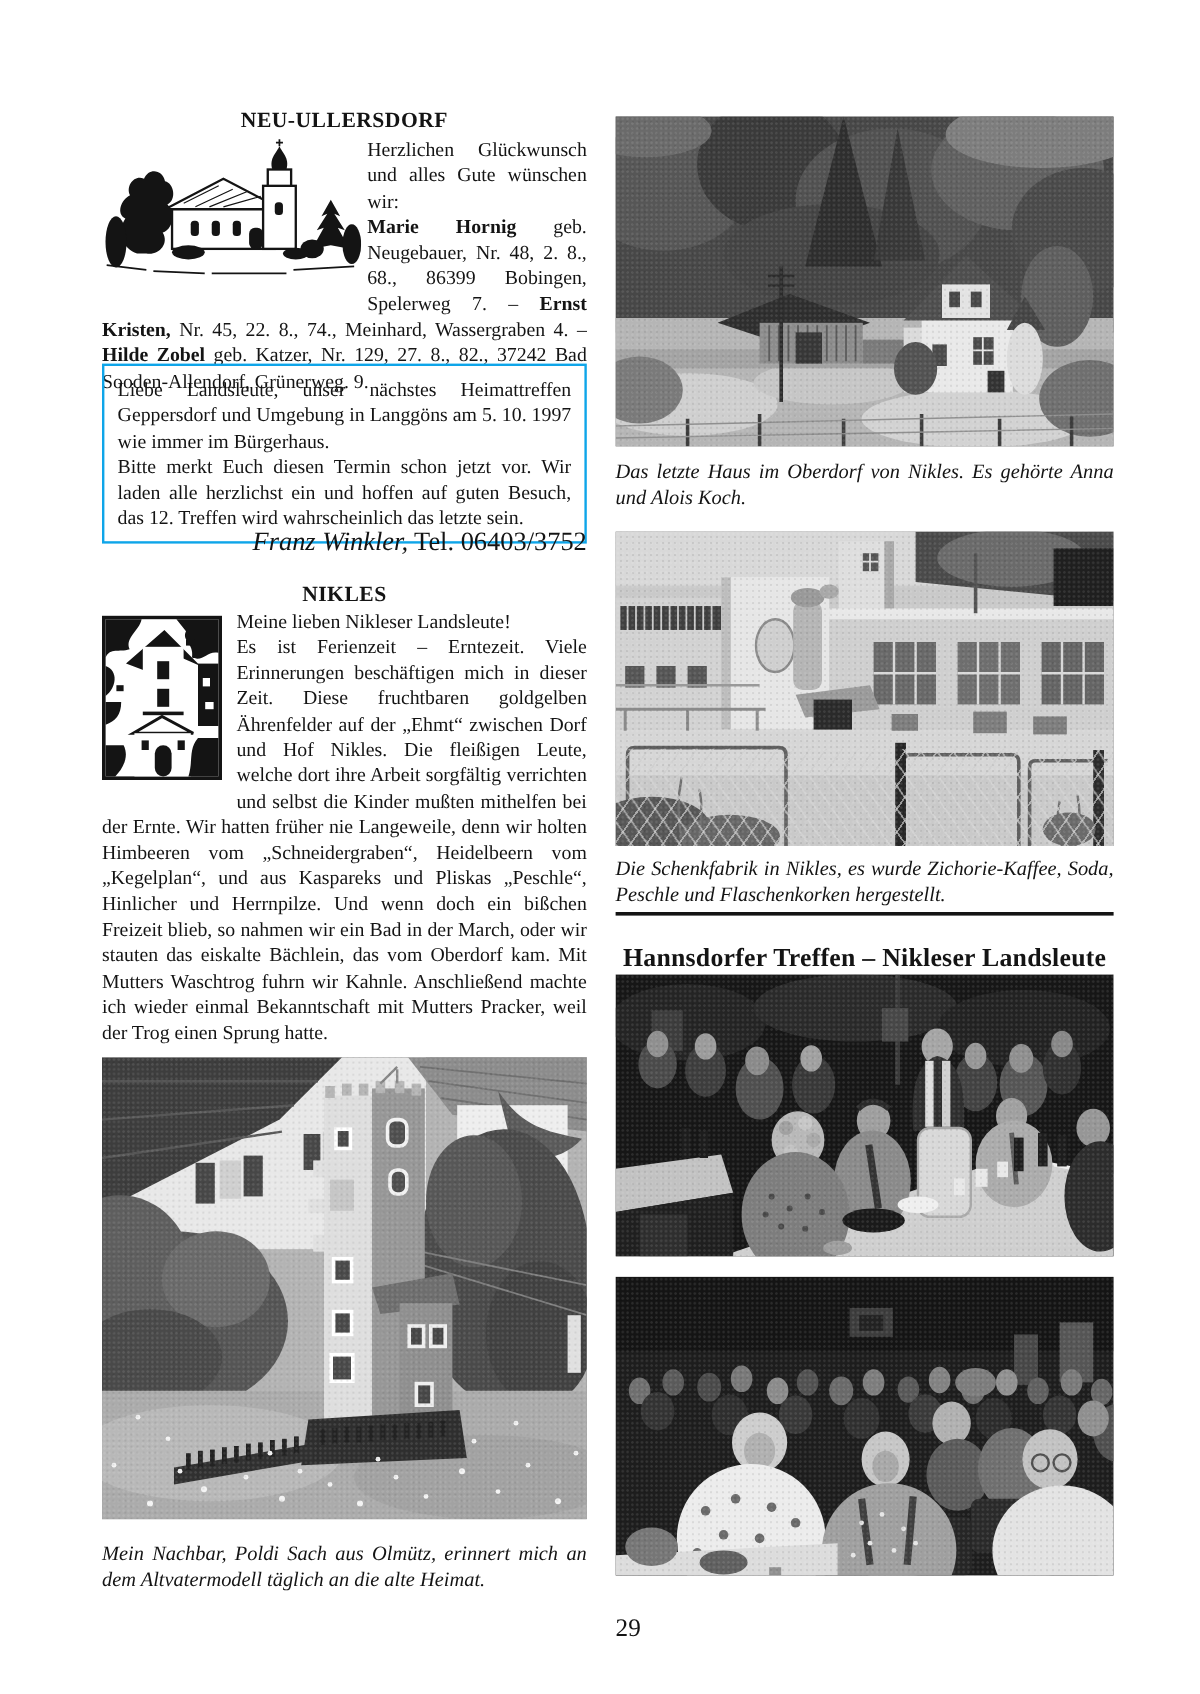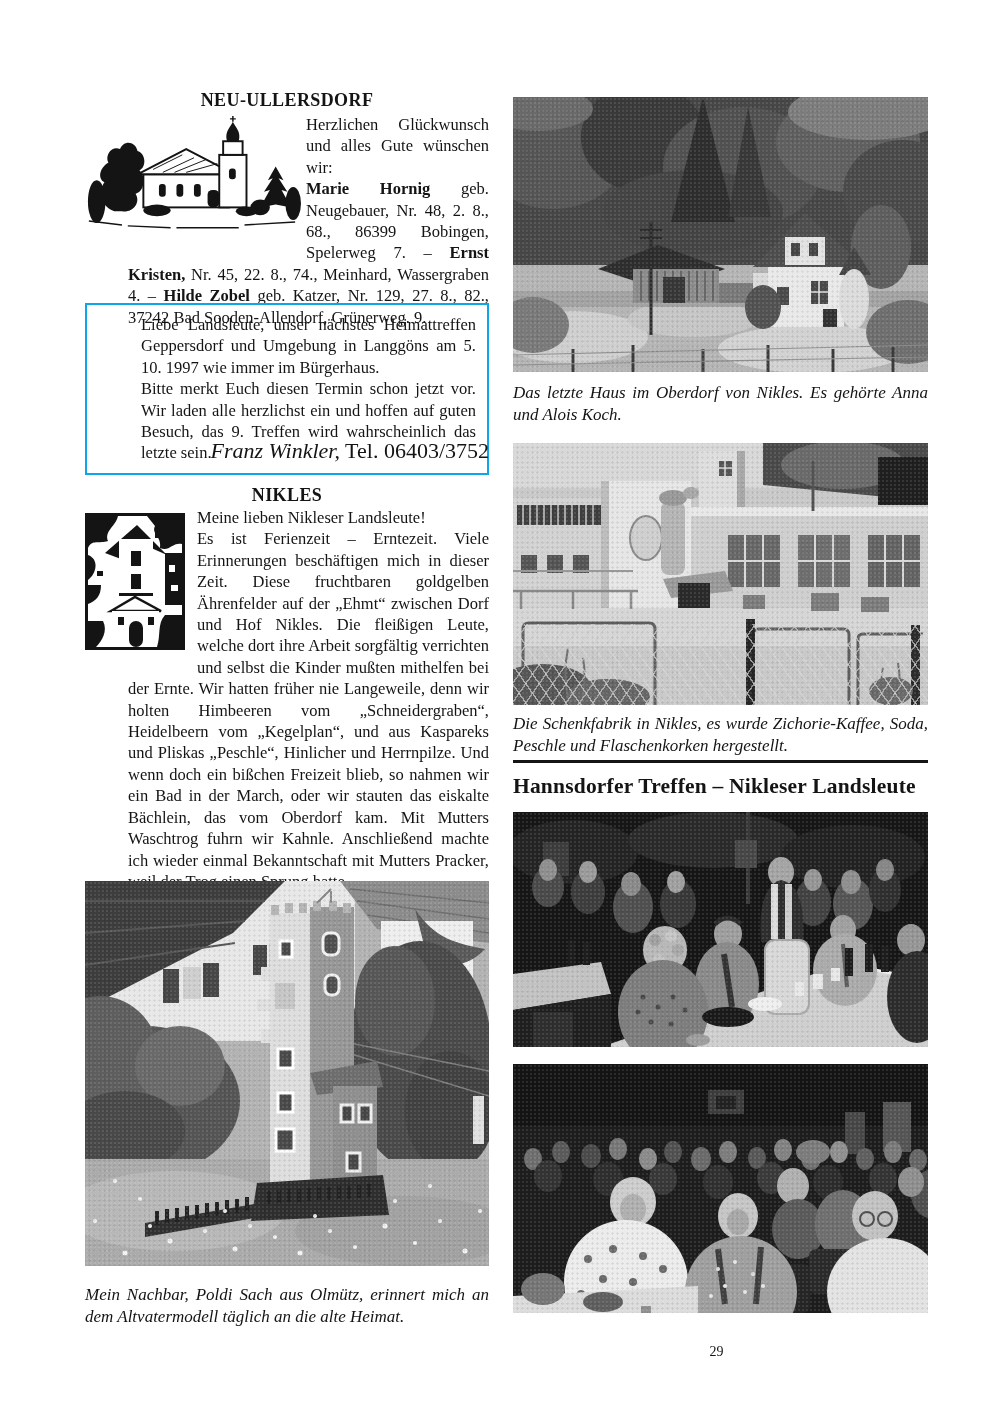--- a/index.html
+++ b/index.html
@@ -1,49 +1,49 @@
 <!DOCTYPE html>
 <html lang="de"><head>
 <meta charset="utf-8">
 <style>
   html,body{margin:0;padding:0;}
   body{
     width:1000px;height:1412px;position:relative;background:#ffffff;
     font-family:"Liberation Serif", serif;color:#141414;overflow:hidden;
   }
   .abs{position:absolute;}
-  .just{text-align:justify;margin-left:43px;}
+  .just{text-align:justify;}
   .body-text{font-size:16.5px;line-height:21.4px;}
   .col-title{font-weight:bold;font-size:18px;letter-spacing:.4px;text-align:center;}
   .caption{font-style:italic;font-size:17px;line-height:22px;text-align:justify;}
   p{margin:0;}
   .para-gap{margin-top:7px;}
   .church-fig{float:left;width:216px;height:143px;margin-right:5px;}
   .tower-fig{float:left;width:100px;height:164px;margin-right:12px;padding-top:6px;box-sizing:border-box;}
   .notice-box{border:2px solid #0ea5e9;padding:9px 11px;}
   .signature{text-align:right;font-size:22px;}
   .signature .sig-name{font-style:italic;}
   .section-rule{background:#141414;height:3px;}
-  .section-heading{font-weight:bold;font-size:21.5px;text-align:left;letter-spacing:.2px;}
+  .section-heading{font-weight:bold;font-size:21.5px;text-align:center;letter-spacing:.2px;margin-top:12px;}
   .photo{overflow:hidden;background:#888;}
   .photo svg{display:block;width:100%;height:100%;}
   .photo{position:absolute;}
   .photo::after{
     content:"";position:absolute;inset:0;pointer-events:none;
     background-image:radial-gradient(rgba(255,255,255,.10) 1px, transparent 1.2px),
                      radial-gradient(rgba(0,0,0,.08) 1px, transparent 1.2px);
     background-size:4px 4px,5px 5px;background-position:0 0,2px 2px;
   }
   .mesh-overlay{
     position:absolute;left:0;right:0;top:69%;bottom:0;pointer-events:none;
     background-image:
       repeating-linear-gradient(55deg, rgba(215,215,215,.65) 0 1.4px, transparent 1.4px 11px),
       repeating-linear-gradient(-55deg, rgba(205,205,205,.65) 0 1.4px, transparent 1.4px 11px);
   }
-  .pageno{font-size:14px;text-align:center;}
+  .pageno{font-size:21px;text-align:left;}
 </style>
 </head>
 <body>
 
 <div class="abs col-title" style="left:85px;top:90px;width:404px;">NEU-ULLERSDORF</div>
 
 <div class="abs body-text" style="left:85px;top:114px;width:404px;">
   <span class="church-fig">
     <svg viewBox="0 0 222 122" preserveAspectRatio="xMidYMid meet">
       <path d="M4,110 l34,4 M44,115 l44,2 M94,117 l64,0 M164,114 l52,-3" stroke="#141414" stroke-width="1.5" fill="none"></path>
@@ -71,21 +71,21 @@
   <p class="just">
     <span>Herzlichen Glückwunsch und alles Gute wünschen wir:</span>
   </p>
   <p class="just">
     <b>Marie Hornig</b><span> geb. Neugebauer, Nr. 48, 2. 8., 68., 86399 Bobingen, Spelerweg 7. – </span><b>Ernst Kristen,</b><span> Nr. 45, 22. 8., 74., Meinhard, Wassergraben 4. – </span><b>Hilde Zobel</b><span> geb. Katzer, Nr. 129, 27. 8., 82., 37242 Bad Sooden-Allendorf, Grünerweg. 9.</span>
   </p>
 </div>
 
 <div class="abs notice-box body-text" style="left:85px;top:303px;width:378px;">
   <p class="just">Liebe Landsleute, unser nächstes Heimattreffen Geppersdorf und Umgebung in Langgöns am 5. 10. 1997 wie immer im Bürgerhaus.</p>
-  <p class="just">Bitte merkt Euch diesen Termin schon jetzt vor. Wir laden alle herzlichst ein und hoffen auf guten Besuch, das 9. Treffen wird wahrscheinlich das letzte sein.</p>
+  <p class="just">Bitte merkt Euch diesen Termin schon jetzt vor. Wir laden alle herzlichst ein und hoffen auf guten Besuch, das 12. Treffen wird wahrscheinlich das letzte sein.</p>
 </div>
 
 <div class="abs signature" style="left:85px;top:438px;width:404px;">
   <span class="sig-name">Franz Winkler,</span><span> Tel. 06403/3752</span>
 </div>
 
 <div class="abs col-title" style="left:85px;top:485px;width:404px;">NIKLES</div>
 
 <div class="abs body-text" style="left:85px;top:507px;width:404px;font-family:Liberation Serif, serif;">
   <span class="tower-fig">

